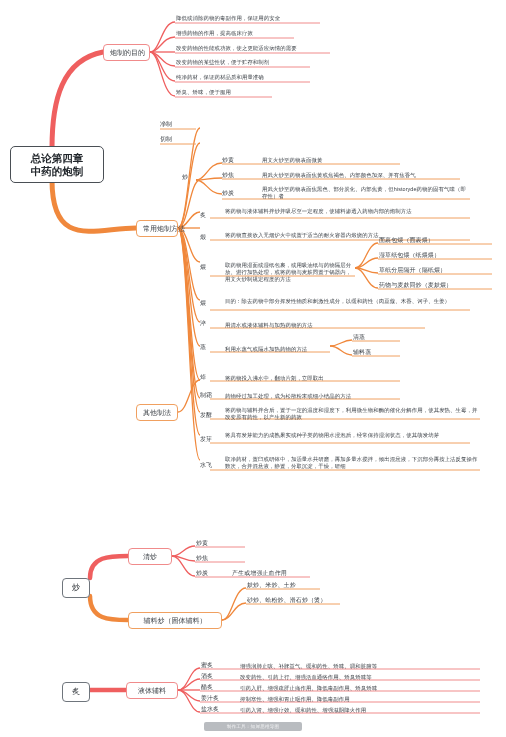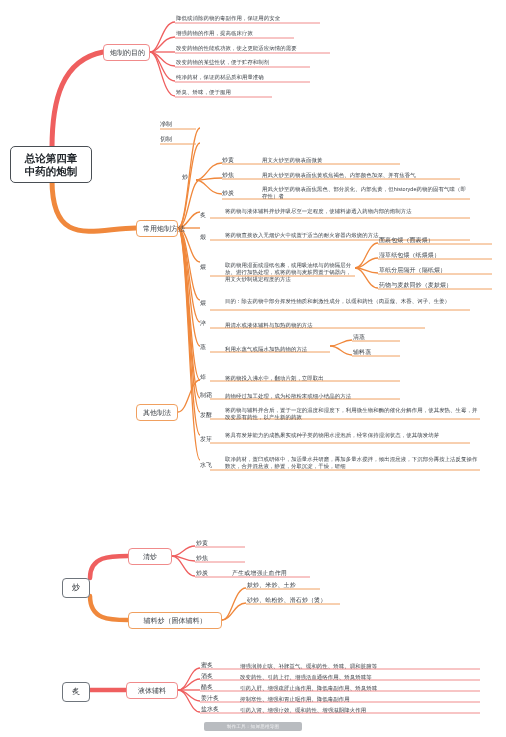--- a/index.html
+++ b/index.html
@@ -187,21 +187,21 @@
     <path d="M178,690 C188,690 190,690 200,690" stroke="#ef5f5f" stroke-width="1.3" fill="none"></path>
     <path d="M178,690 C188,690 190,701 200,701" stroke="#ef5f5f" stroke-width="1.3" fill="none"></path>
     <path d="M178,690 C188,690 190,712 200,712" stroke="#ef5f5f" stroke-width="1.3" fill="none"></path>
     <line x1="200" y1="669" x2="480" y2="669" stroke="#f08b8b" stroke-width="1"></line>
     <line x1="200" y1="680" x2="480" y2="680" stroke="#f08b8b" stroke-width="1"></line>
     <line x1="200" y1="691" x2="480" y2="691" stroke="#f08b8b" stroke-width="1"></line>
     <line x1="200" y1="702" x2="480" y2="702" stroke="#f08b8b" stroke-width="1"></line>
     <line x1="200" y1="713" x2="480" y2="713" stroke="#f08b8b" stroke-width="1"></line>
   </svg>
 
-  <div class="node root" style="left:10px;top:146px;width:82px;">总论第四章
+  <div class="node root" style="left:10px;top:146px;width:94px;">总论第四章
 中药的炮制</div>
 
   <div class="node box-red" style="left:103px;top:44px;width:47px;">炮制的目的</div>
 
   <div class="node box-orange" style="left:136px;top:220px;width:42px;">常用炮制方法</div>
 
   <div class="node leaf" style="left:176px;top:15px;width:200px;">降低或消除药物的毒副作用，保证用药安全</div>
   <div class="node leaf" style="left:176px;top:30px;width:200px;">增强药物的作用，提高临床疗效</div>
   <div class="node leaf" style="left:176px;top:45px;width:200px;">改变药物的性能或功效，使之更能适应病情的需要</div>
   <div class="node leaf" style="left:176px;top:59px;width:200px;">改变药物的某些性状，便于贮存和制剂</div>

